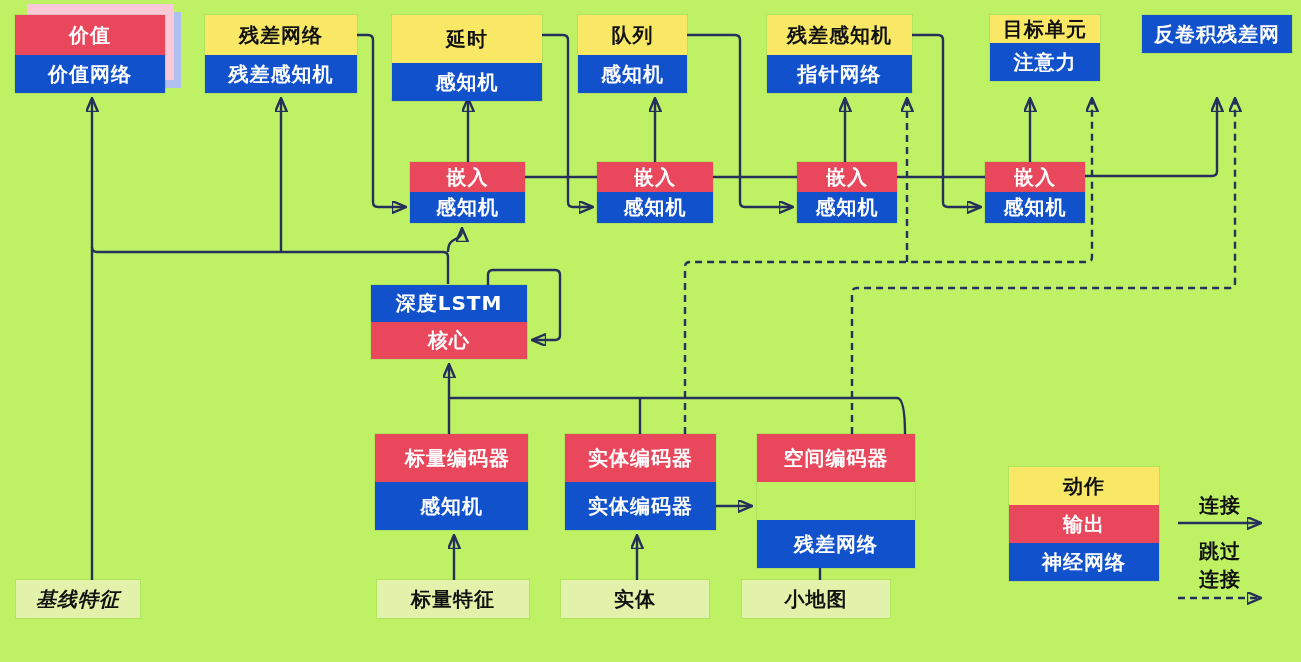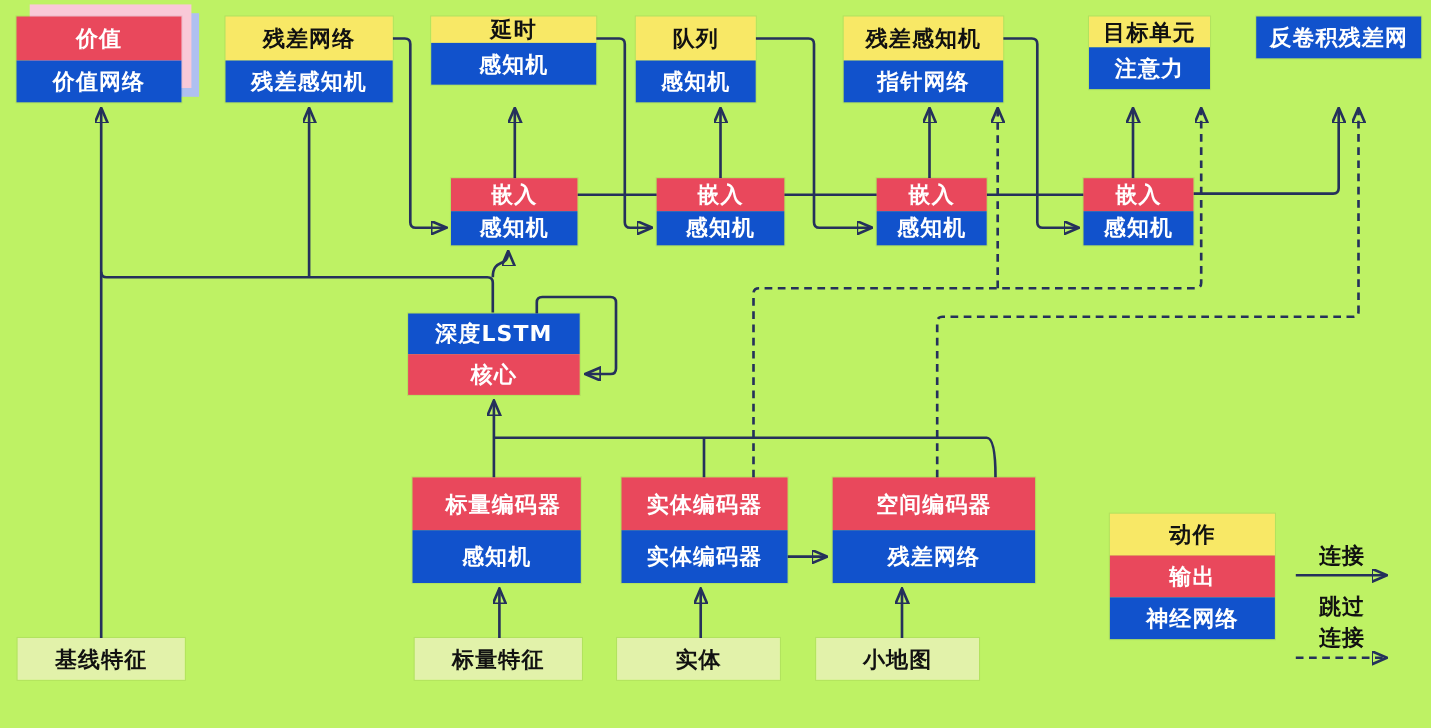--- a/index.html
+++ b/index.html
@@ -75,21 +75,21 @@
 
   <div class="node" style="left:15px;top:15px;width:150px;">
     <div class="band b-red" style="height:40px;">价值</div>
     <div class="band b-blue" style="height:38px;">价值网络</div>
   </div>
   <div class="node" style="left:205px;top:15px;width:152px;">
     <div class="band b-yellow" style="height:40px;">残差网络</div>
     <div class="band b-blue" style="height:38px;">残差感知机</div>
   </div>
   <div class="node" style="left:392px;top:15px;width:150px;">
-    <div class="band b-yellow" style="height:24px;">延时</div>
+    <div class="band b-yellow" style="height:48px;">延时</div>
     <div class="band b-blue" style="height:38px;">感知机</div>
   </div>
   <div class="node" style="left:578px;top:15px;width:109px;">
     <div class="band b-yellow" style="height:40px;">队列</div>
     <div class="band b-blue" style="height:38px;">感知机</div>
   </div>
   <div class="node" style="left:767px;top:15px;width:145px;">
     <div class="band b-yellow" style="height:40px;">残差感知机</div>
     <div class="band b-blue" style="height:38px;">指针网络</div>
   </div>
@@ -124,26 +124,26 @@
   </div>
 
   <div class="node" style="left:375px;top:434px;width:153px;">
     <div class="band b-red" style="height:48px;padding-left:12px;">标量编码器</div>
     <div class="band b-blue" style="height:48px;">感知机</div>
   </div>
   <div class="node" style="left:565px;top:434px;width:151px;justify-content:flex-end;">
     <div class="band b-red" style="height:48px;">实体编码器</div>
     <div class="band b-blue" style="height:48px;">实体编码器</div>
   </div>
-  <div class="node" style="left:757px;top:434px;width:184px;">
+  <div class="node" style="left:757px;top:434px;width:158px;gap:38px;">
     <div class="band b-red" style="height:48px;">空间编码器</div>
     <div class="band b-blue" style="height:48px;">残差网络</div>
   </div>
 
-  <div class="node" style="left:16px;top:580px;width:152px;">
+  <div class="node" style="left:16px;top:580px;width:124px;font-style:italic;">
     <div class="band b-green" style="height:38px;">基线特征</div>
   </div>
   <div class="node" style="left:377px;top:580px;width:152px;">
     <div class="band b-green" style="height:38px;">标量特征</div>
   </div>
   <div class="node" style="left:561px;top:580px;width:148px;">
     <div class="band b-green" style="height:38px;">实体</div>
   </div>
   <div class="node" style="left:742px;top:580px;width:148px;">
     <div class="band b-green" style="height:38px;">小地图</div>

